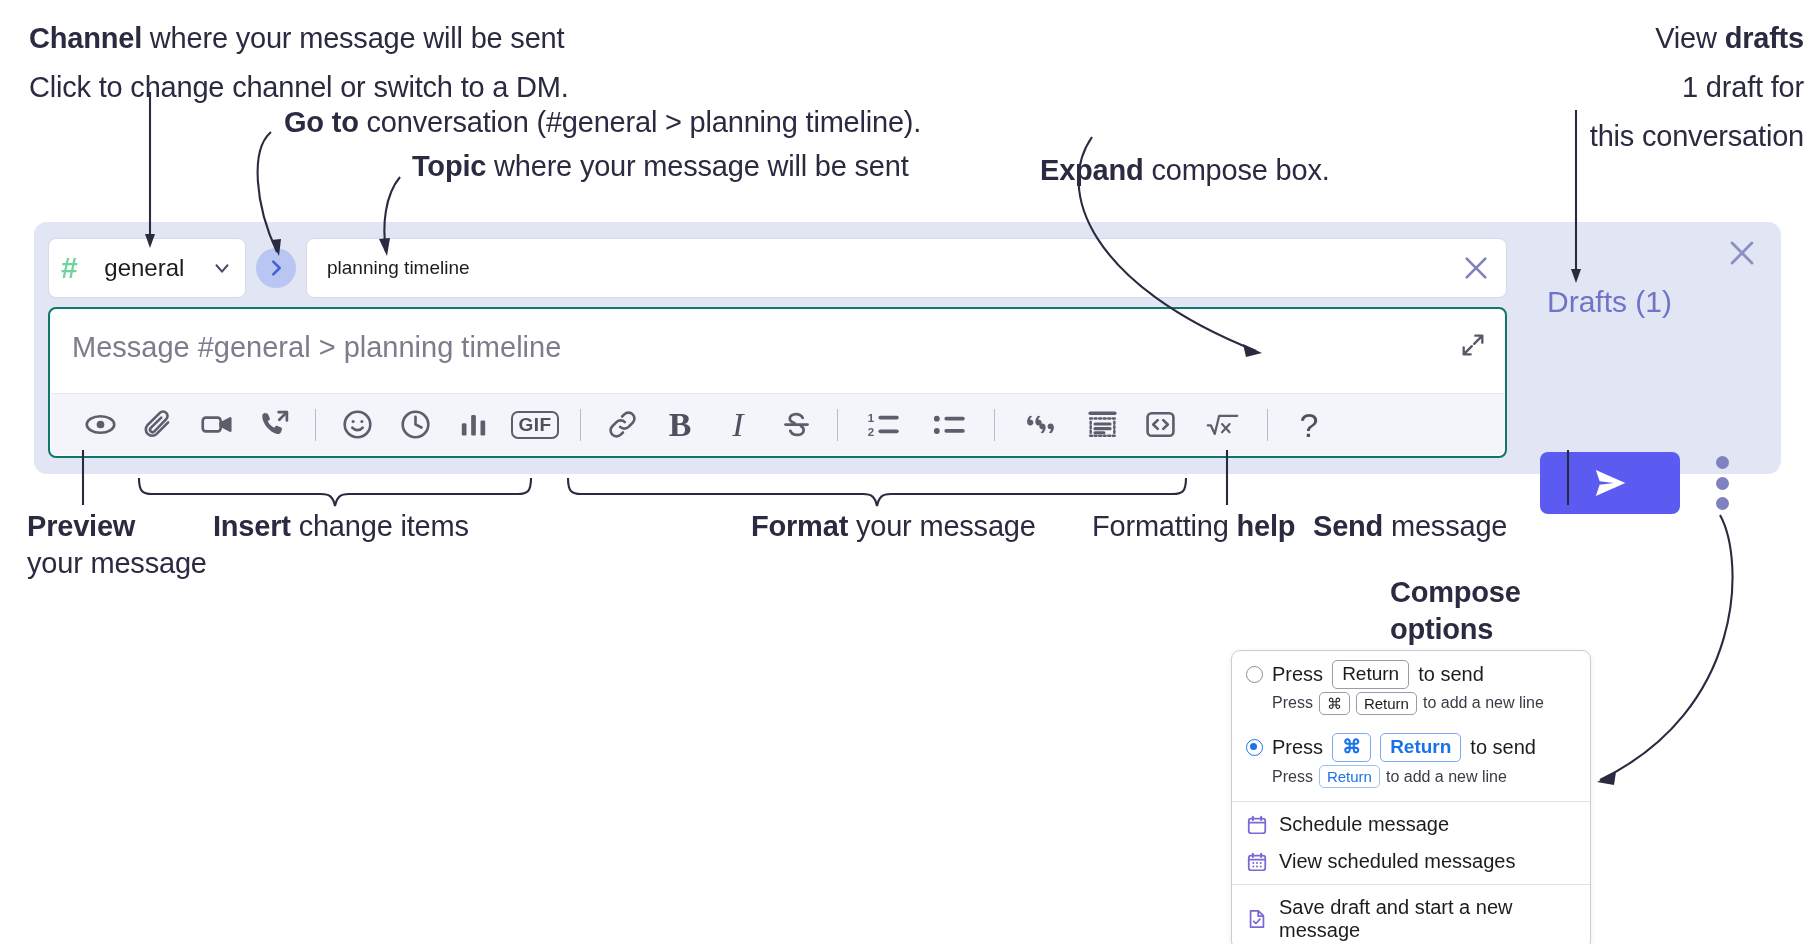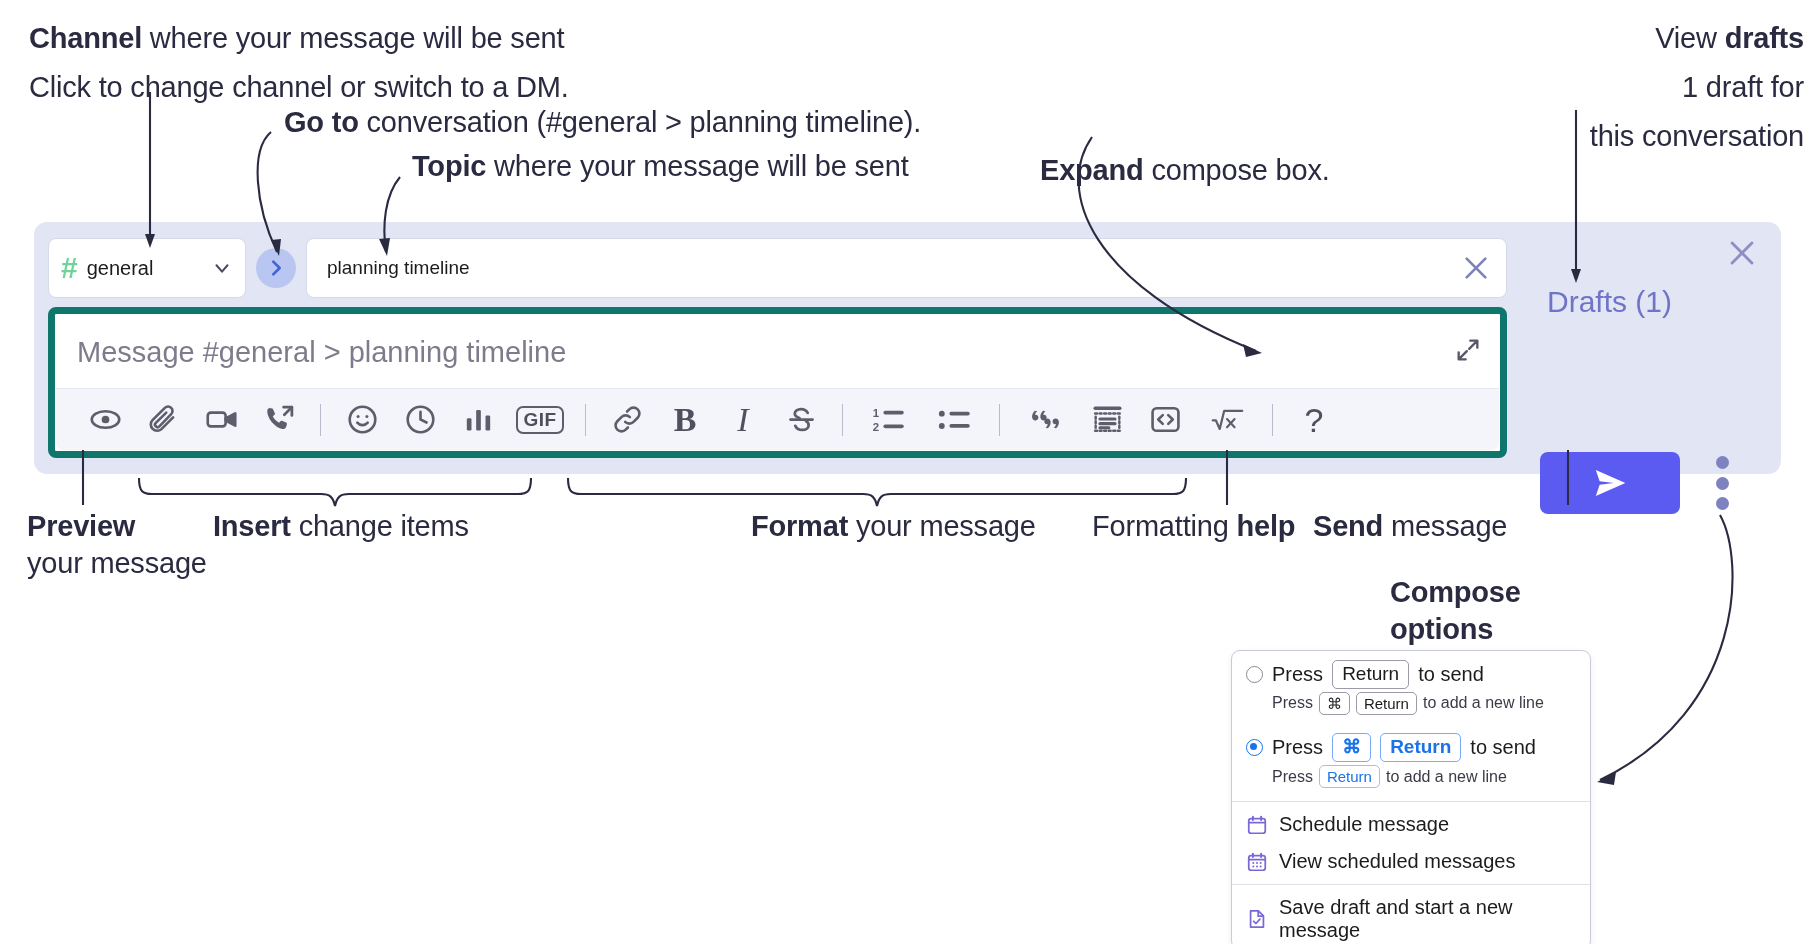--- a/index.html
+++ b/index.html
@@ -30,21 +30,21 @@
   }
 
   
   #row-top{position:absolute;left:0;top:0;height:60px;width:100%;display:flex;align-items:stretch;}
   #channel-select{
     width:198px;background:#fff;border:1px solid #d6d9e8;border-radius:8px;
     display:flex;align-items:center;gap:9px;padding:0 12px;box-sizing:border-box;
     font-size:28px;color:#1d1c1d;
   }
   #channel-hash{color:#6fd39b;font-weight:700;font-size:30px;line-height:1;}
-  #channel-name{flex:1;font-size:20px;}
+  #channel-name{flex:1;font-size:24px;text-align:center;}
   #channel-caret{color:#4a4a63;display:flex;align-items:center;}
   #channel-caret svg{width:22px;height:22px;}
 
   #goto-wrap{width:60px;display:flex;align-items:center;justify-content:center;}
   #goto-btn{
     width:40px;height:40px;border-radius:50%;background:#b9c6f2;
     display:flex;align-items:center;justify-content:center;
   }
   #goto-btn svg{width:22px;height:22px;color:#4063d8;}
 
@@ -52,21 +52,21 @@
     flex:1;background:#fff;border:1px solid #d6d9e8;border-radius:8px;
     display:flex;align-items:center;padding:0 14px 0 20px;box-sizing:border-box;
   }
   #topic-value{flex:1;font-size:19px;color:#1d1c1d;}
   #topic-clear{color:#7f82b8;display:flex;align-items:center;}
   #topic-clear svg{width:32px;height:32px;}
 
   
   #message-box{
     position:absolute;left:0;top:69px;width:100%;height:151px;
-    background:#fff;border:7px solid #0f766e;border-radius:8px;box-sizing:border-box;
+    background:#fff;border:2px solid #0f766e;border-radius:8px;box-sizing:border-box;
   }
   #message-placeholder{
     position:absolute;left:22px;top:22px;font-size:29px;color:#7c7c8c;
   }
   #expand-btn{position:absolute;right:18px;top:22px;color:#585868;}
   #expand-btn svg{width:28px;height:28px;display:block;}
 
   
   #toolbar{
     position:absolute;left:1px;bottom:1px;width:calc(100% - 2px);height:62px;

